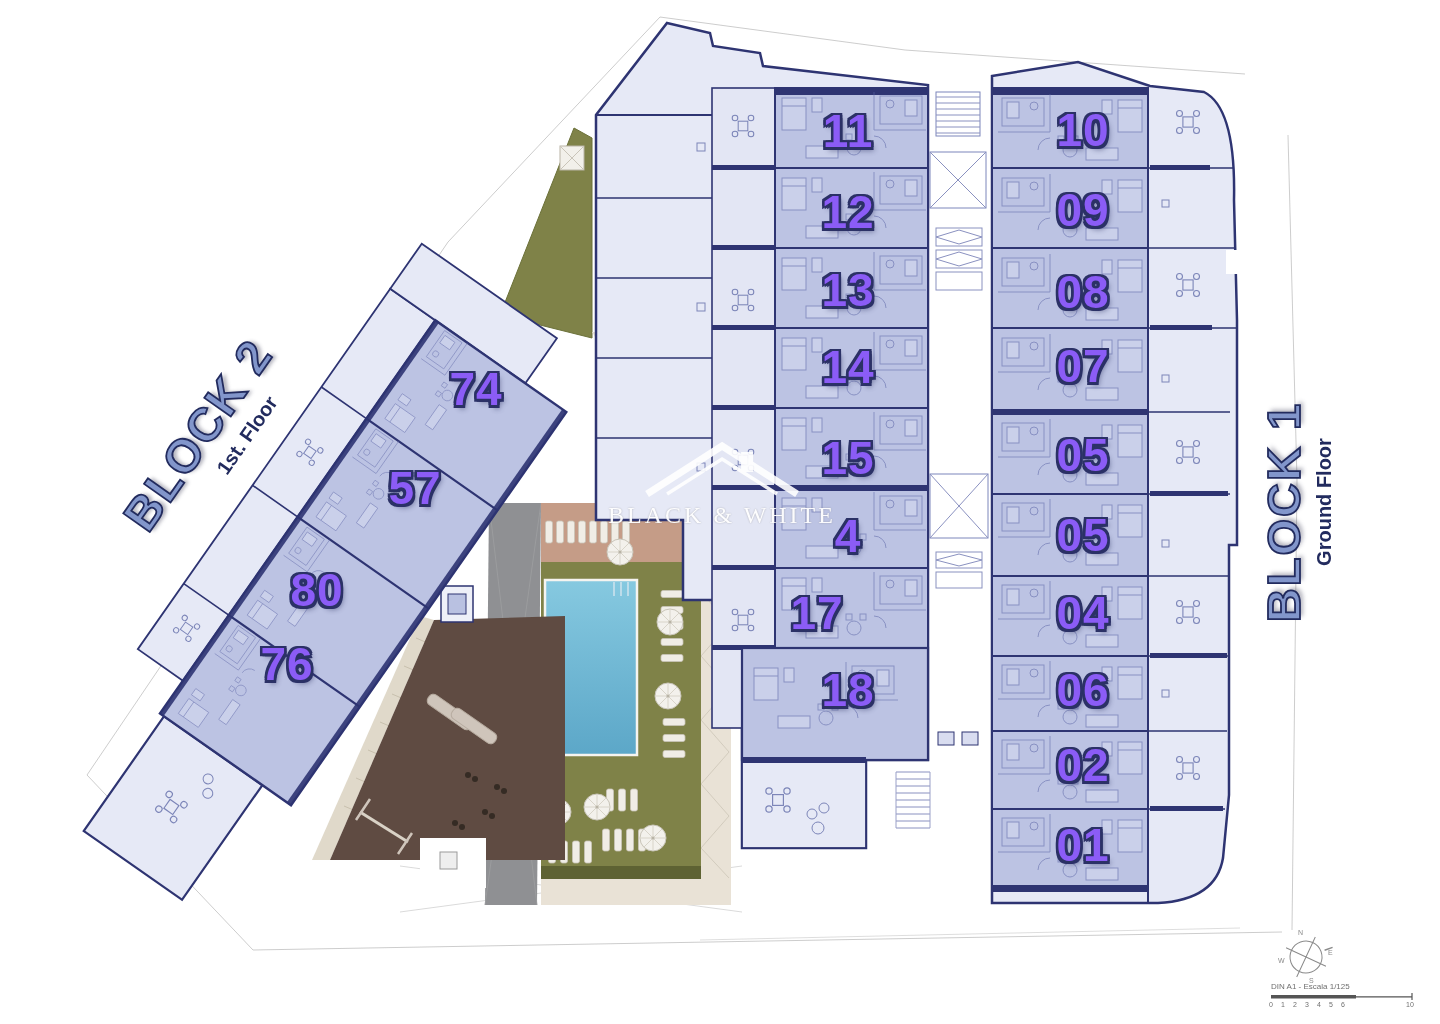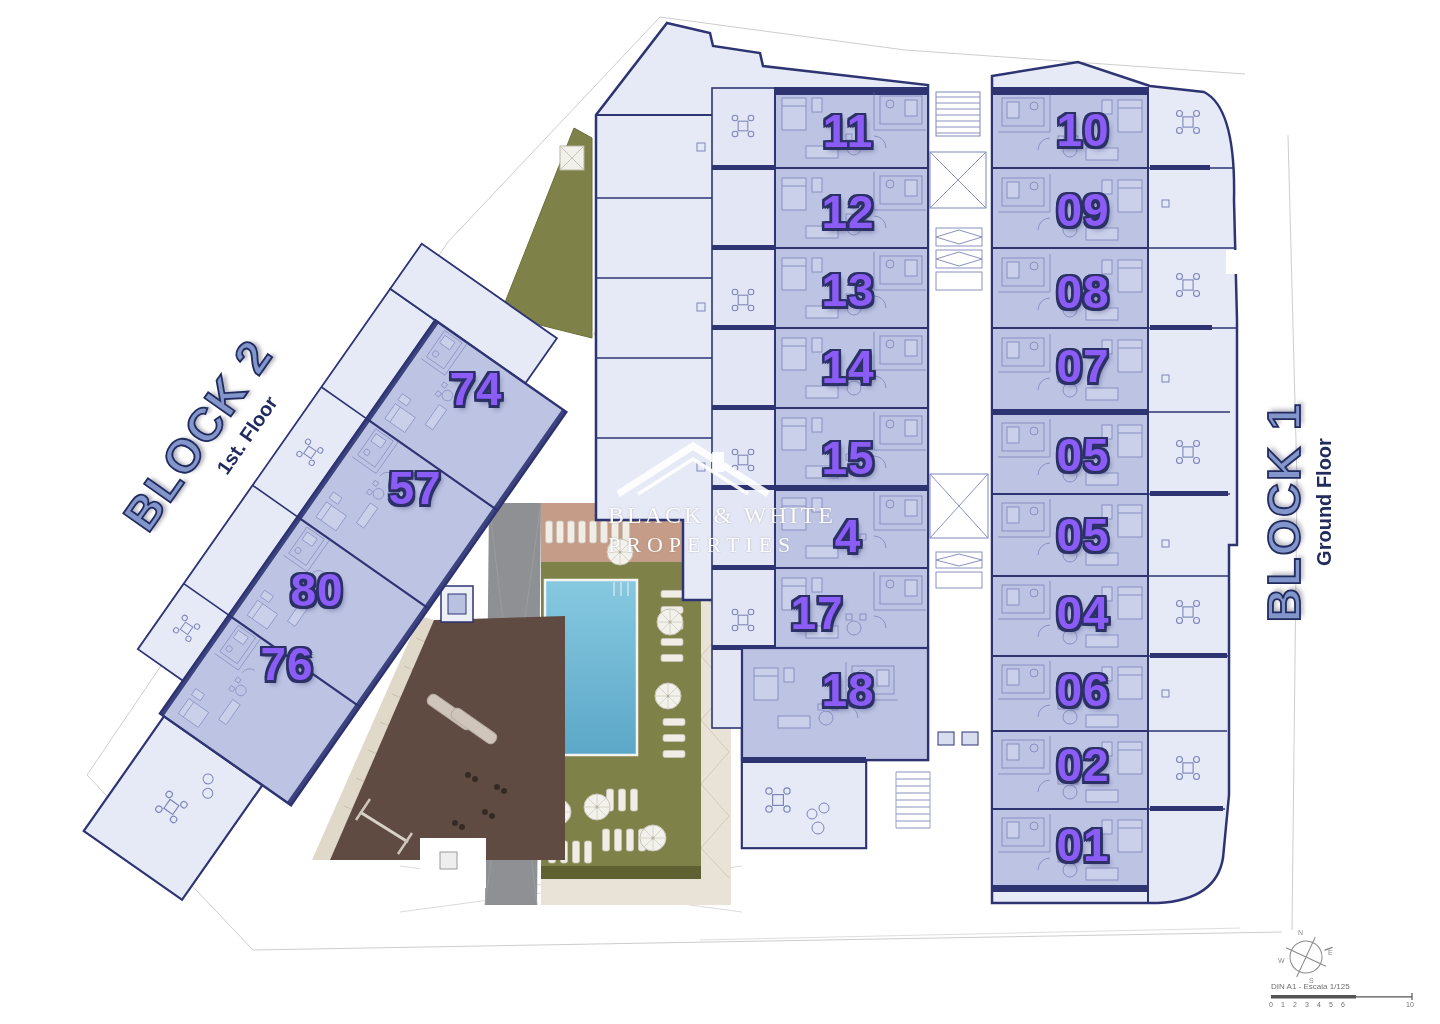--- a/index.html
+++ b/index.html
@@ -17,21 +17,21 @@
   .block-label .title{font:700 47px "Liberation Sans",sans-serif;color:#8296cb;letter-spacing:2px;
     -webkit-text-stroke:1.8px #222b5e;
     text-shadow:3px 3px 4px rgba(70,70,95,.4);}
   .block-label .sub{font:700 20px "Liberation Sans",sans-serif;color:#222b5e;margin-top:2px;}
   #block2-label{left:208px;top:442px;transform:translate(-50%,-50%) rotate(-55deg);}
   #block2-label .sub{margin-left:56px;}
   #block1-label{left:1296px;top:512px;transform:translate(-50%,-50%) rotate(-90deg);}
   #block1-label .sub{margin-left:20px;}
 
   #watermark{position:absolute;left:722px;top:440px;transform:translateX(-50%);
-    color:#ffffff;opacity:.95;}
+    text-align:center;color:#ffffff;opacity:.95;}
   #watermark .l1{font:400 24px "Liberation Serif",serif;letter-spacing:3px;
     text-shadow:0 0 2px rgba(130,130,135,.6);}
   #watermark .l2{font:400 22px "Liberation Serif",serif;letter-spacing:6px;margin-top:3px;
     text-shadow:0 0 2px rgba(130,130,135,.6);}
   #watermark .l3{font:700 23px "Liberation Serif",serif;letter-spacing:1px;margin-top:4px;
     text-shadow:0 0 2px rgba(120,120,125,.65);}
 
   .tiny{position:absolute;font:400 8px "Liberation Sans",sans-serif;color:#6f6f6f;white-space:nowrap;}
   .tick{position:absolute;font:400 7px "Liberation Sans",sans-serif;color:#6f6f6f;}
   .compass-letter{position:absolute;font:400 7px "Liberation Sans",sans-serif;color:#8a8a8a;}
@@ -361,21 +361,20 @@
 <div class="unit-num" style="left:415px;top:488px">57</div>
 <div class="unit-num" style="left:476px;top:389px">74</div>
 
 <div id="watermark">
   <svg width="170" height="58" viewBox="0 0 170 58">
     <path d="M10,54 L85,6 L160,54" fill="none" stroke="#ffffff" stroke-width="7" opacity="0.95"></path>
     <path d="M30,54 L85,19 L140,54" fill="none" stroke="#ffffff" stroke-width="3.5" opacity="0.95"></path>
     <rect x="104" y="12" width="12" height="20" fill="#ffffff" opacity="0.95"></rect>
   </svg>
   <div class="l1">BLACK &amp; WHITE</div>
-  <div class="l2">PROPERTIES</div>
 </div>
 
 <div class="tiny" style="left:1271px;top:982px">DIN A1 - Escala 1/125</div>
 <span class="tick" style="left:1269px;top:1001px">0</span>
 <span class="tick" style="left:1281px;top:1001px">1</span>
 <span class="tick" style="left:1293px;top:1001px">2</span>
 <span class="tick" style="left:1305px;top:1001px">3</span>
 <span class="tick" style="left:1317px;top:1001px">4</span>
 <span class="tick" style="left:1329px;top:1001px">5</span>
 <span class="tick" style="left:1341px;top:1001px">6</span>

